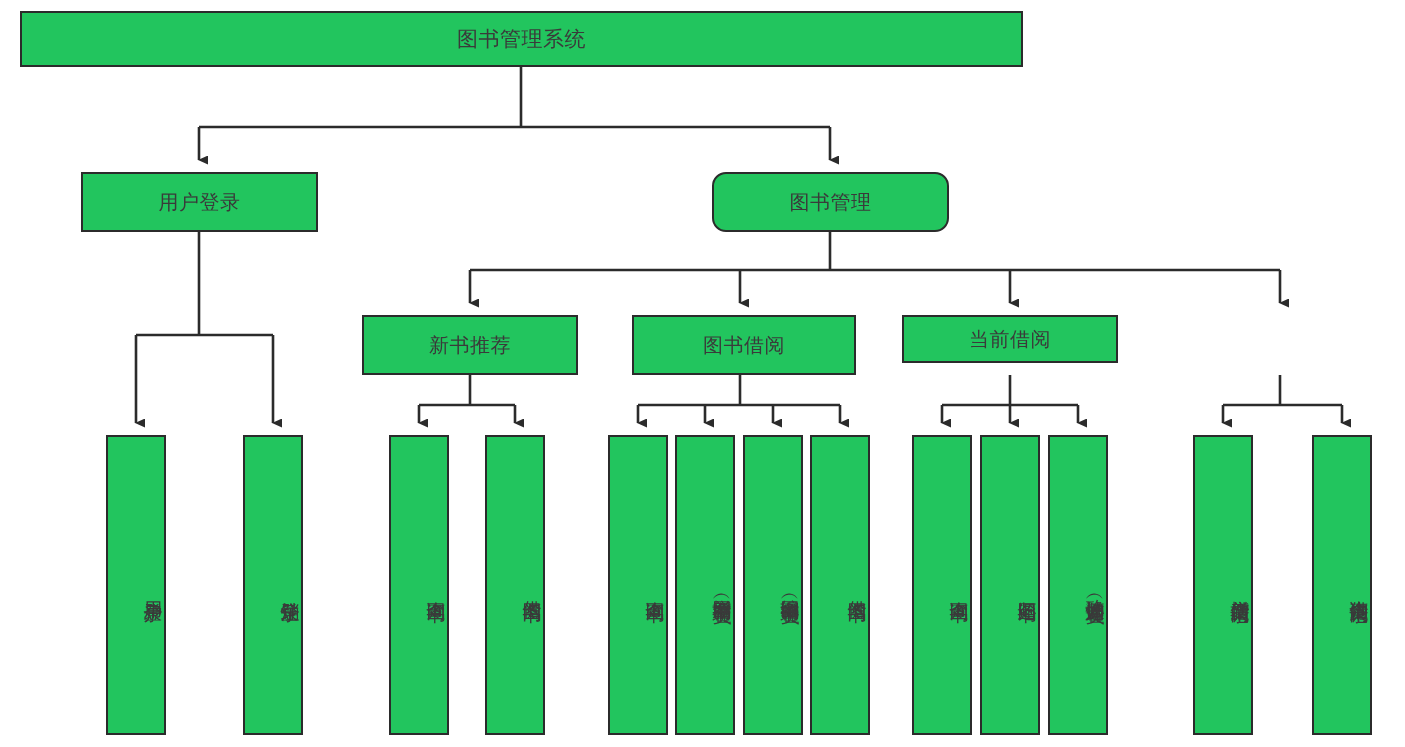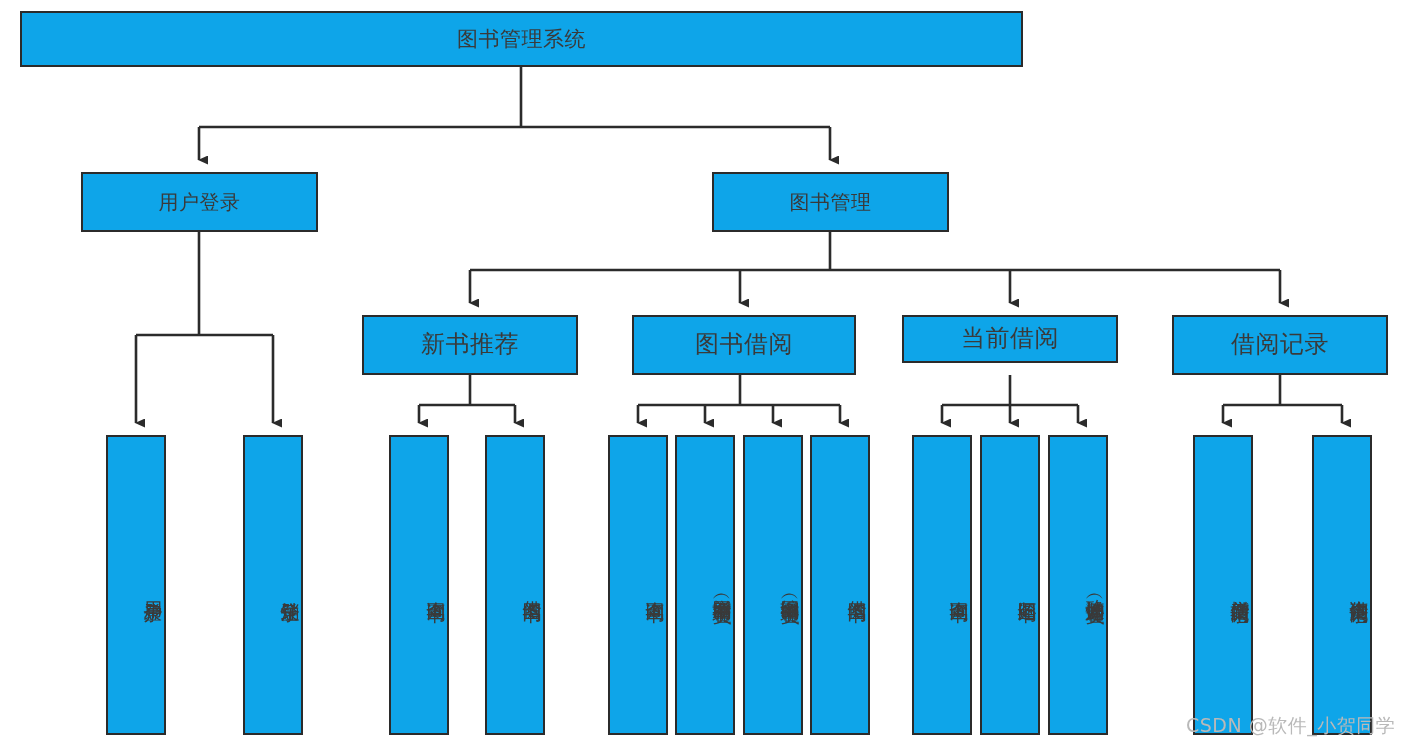--- a/index.html
+++ b/index.html
@@ -22,21 +22,21 @@
     left: 0;
     top: 0;
     width: 1405px;
     height: 747px;
     pointer-events: none;
   }
   .node {
     position: absolute;
     box-sizing: border-box;
     border: 2px solid #2b2b2b;
-    background: #0ea5e9;
+    background: #22c55e;
     display: flex;
     align-items: center;
     justify-content: center;
     color: #3a3a3a;
     font-size: 20px;
     line-height: 1.15;
     letter-spacing: 0.5px;
   }
   .node.leaf {
     writing-mode: vertical-rl;
@@ -47,21 +47,21 @@
     font-size: 19px;
     letter-spacing: 1px;
   }
   .node.leaf > span {
     writing-mode: vertical-rl;
     text-orientation: upright;
     display: block;
   }
   .node.root { font-size: 21px; }
   .node.lvl1 { font-size: 20px; }
-  .node.lvl2 { font-size: 24px; }
+  .node.lvl2 { font-size: 20px; }
   .watermark {
     position: absolute;
     left: 1186px;
     top: 713px;
     font-size: 19px;
     color: #b9b9b9;
     white-space: nowrap;
     letter-spacing: 0.5px;
   }
 </style>
@@ -120,35 +120,32 @@
     </g>
   </svg>
 
   <div class="node root" style="left:20px; top:11px; width:1003px; height:56px;">
     <span>图书管理系统</span>
   </div>
 
   <div class="node lvl1" style="left:81px; top:172px; width:237px; height:60px;">
     <span>用户登录</span>
   </div>
-  <div class="node lvl1" style="left:712px; top:172px; width:237px; height:60px;">
+  <div class="node lvl1" style="left:712px; top:172px; width:237px; height:60px;border-radius:14px;">
     <span>图书管理</span>
   </div>
 
   <div class="node lvl2" style="left:362px; top:315px; width:216px; height:60px;">
     <span>新书推荐</span>
   </div>
   <div class="node lvl2" style="left:632px; top:315px; width:224px; height:60px;">
     <span>图书借阅</span>
   </div>
   <div class="node lvl2" style="left:902px; top:315px; width:216px; height:48px;">
     <span>当前借阅</span>
-  </div>
-  <div class="node lvl2" style="left:1172px; top:315px; width:216px; height:60px;">
-    <span>借阅记录</span>
   </div>
 
   <div class="node leaf" style="left:106px; top:435px; width:60px; height:300px;">
     <span>用户登录</span>
   </div>
   <div class="node leaf" style="left:243px; top:435px; width:60px; height:300px;">
     <span>注销登录</span>
   </div>
 
   <div class="node leaf" style="left:389px; top:435px; width:60px; height:300px;">
@@ -181,15 +178,14 @@
     <span>确认归还（管理员）</span>
   </div>
 
   <div class="node leaf" style="left:1193px; top:435px; width:60px; height:300px;">
     <span>新增借阅记录</span>
   </div>
   <div class="node leaf" style="left:1312px; top:435px; width:60px; height:300px;">
     <span>查询借阅记录</span>
   </div>
 
-  <div class="watermark">CSDN @软件_小贺同学</div>
 
 </div>
 
 </body></html>

